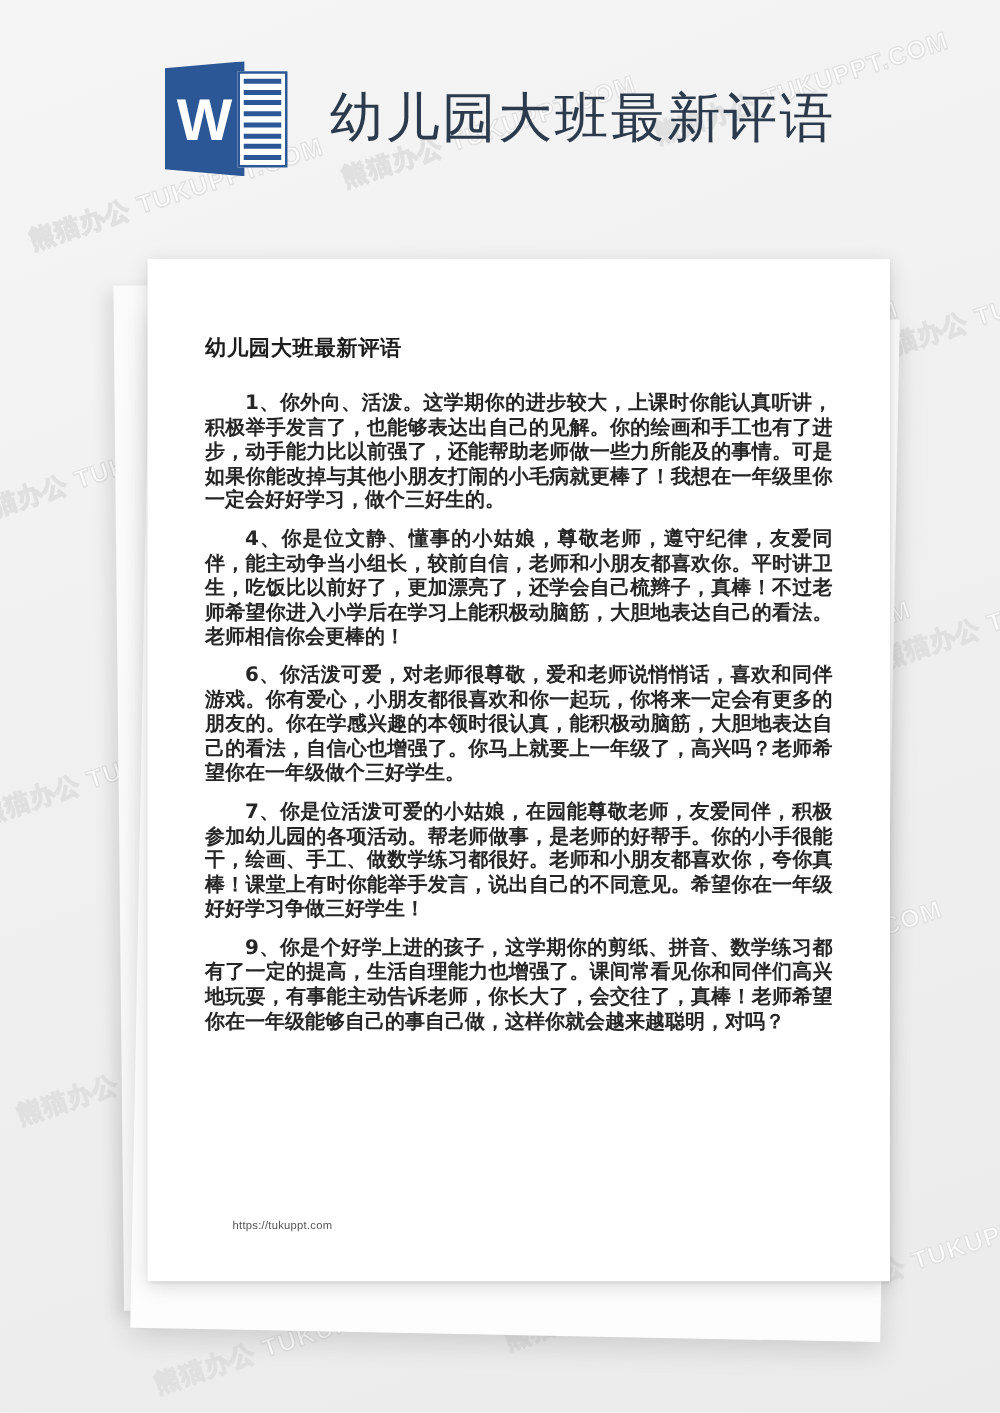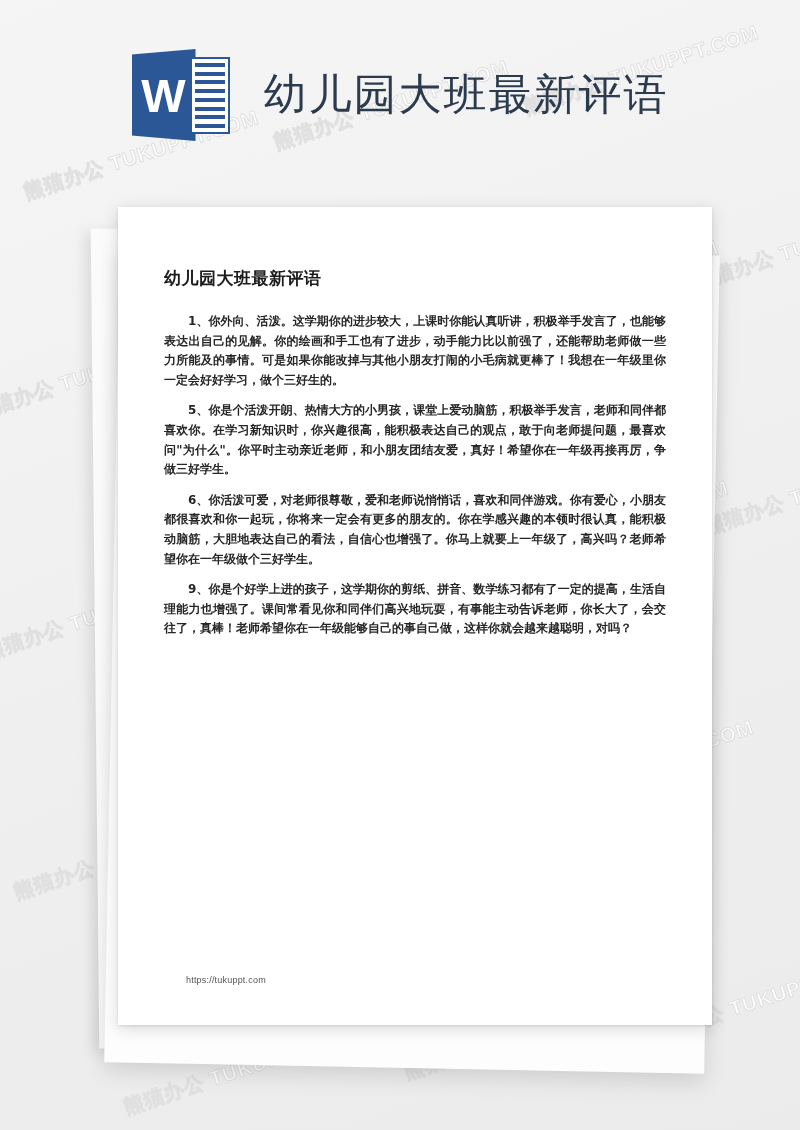--- a/index.html
+++ b/index.html
@@ -133,21 +133,21 @@
     font-family: "DejaVu Sans", "Liberation Sans", sans-serif;
     font-size: 17px;
     font-weight: 700;
     color: #1c1c1c;
     margin: 0 0 22px 0;
     letter-spacing: .5px;
   }
 
   .para {
     font-family: "DejaVu Sans", "Liberation Sans", sans-serif;
-    font-size: 12px;
+    font-size: 16px;
     line-height: 19.6px;
     color: #262626;
     text-align: justify;
     text-justify: inter-character;
     margin: 0 0 11px 0;
     text-indent: 2em;
     font-weight: 600;
     letter-spacing: 0px;
   }
 
@@ -204,20 +204,21 @@
     <div id="header-title">幼儿园大班最新评语</div>
   </div>
 
   <div class="paper" id="paper-back-left"></div>
   <div class="paper" id="paper-back-bottom"></div>
 
   <div class="paper" id="paper-main">
     <h1 id="doc-title">幼儿园大班最新评语</h1>
     <div id="doc-body">
         <p class="para">1、你外向、活泼。这学期你的进步较大，上课时你能认真听讲，积极举手发言了，也能够表达出自己的见解。你的绘画和手工也有了进步，动手能力比以前强了，还能帮助老师做一些力所能及的事情。可是如果你能改掉与其他小朋友打闹的小毛病就更棒了！我想在一年级里你一定会好好学习，做个三好生的。</p>
-        <p class="para">5、你是个活泼开朗、热情大方的小男孩，课堂上爱动脑筋，积极举手发言，老师和同伴都喜欢你。在学习新知识时，你兴趣很高，能积极表达自己的观点，敢于向老师提问题，最喜欢问"为什么"。你平时主动亲近老师，和小朋友团结友爱，真好！希望你在一年级再接再厉，争做三好学生。</p>
+        <p class="para">4、你是位文静、懂事的小姑娘，尊敬老师，遵守纪律，友爱同伴，能主动争当小组长，较前自信，老师和小朋友都喜欢你。平时讲卫生，吃饭比以前好了，更加漂亮了，还学会自己梳辫子，真棒！不过老师希望你进入小学后在学习上能积极动脑筋，大胆地表达自己的看法。老师相信你会更棒的！</p>
         <p class="para">6、你活泼可爱，对老师很尊敬，爱和老师说悄悄话，喜欢和同伴游戏。你有爱心，小朋友都很喜欢和你一起玩，你将来一定会有更多的朋友的。你在学感兴趣的本领时很认真，能积极动脑筋，大胆地表达自己的看法，自信心也增强了。你马上就要上一年级了，高兴吗？老师希望你在一年级做个三好学生。</p>
+        <p class="para">7、你是位活泼可爱的小姑娘，在园能尊敬老师，友爱同伴，积极参加幼儿园的各项活动。帮老师做事，是老师的好帮手。你的小手很能干，绘画、手工、做数学练习都很好。老师和小朋友都喜欢你，夸你真棒！课堂上有时你能举手发言，说出自己的不同意见。希望你在一年级好好学习争做三好学生！</p>
         <p class="para">9、你是个好学上进的孩子，这学期你的剪纸、拼音、数学练习都有了一定的提高，生活自理能力也增强了。课间常看见你和同伴们高兴地玩耍，有事能主动告诉老师，你长大了，会交往了，真棒！老师希望你在一年级能够自己的事自己做，这样你就会越来越聪明，对吗？</p>
       </div>
     <div id="doc-footer">https://tukuppt.com</div>
   </div>
 
 </div>
 
 </body></html>

